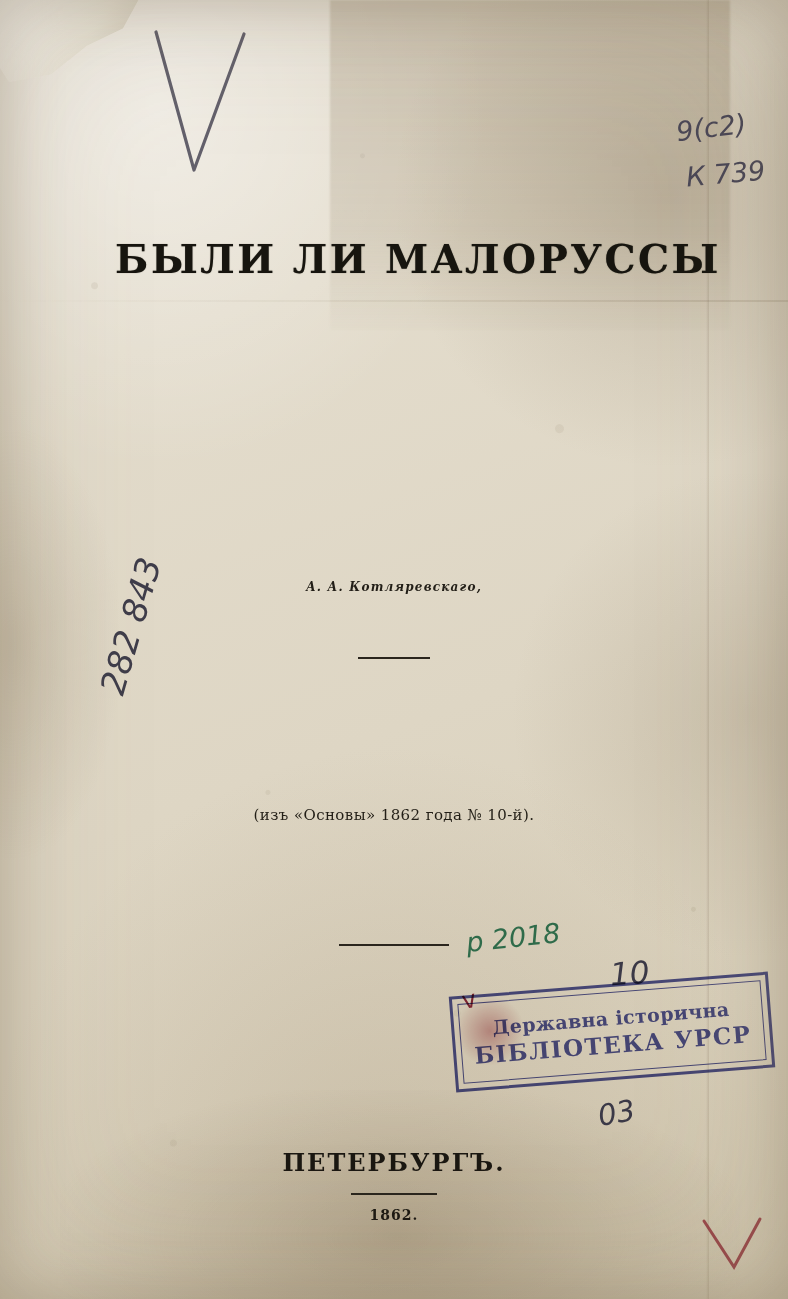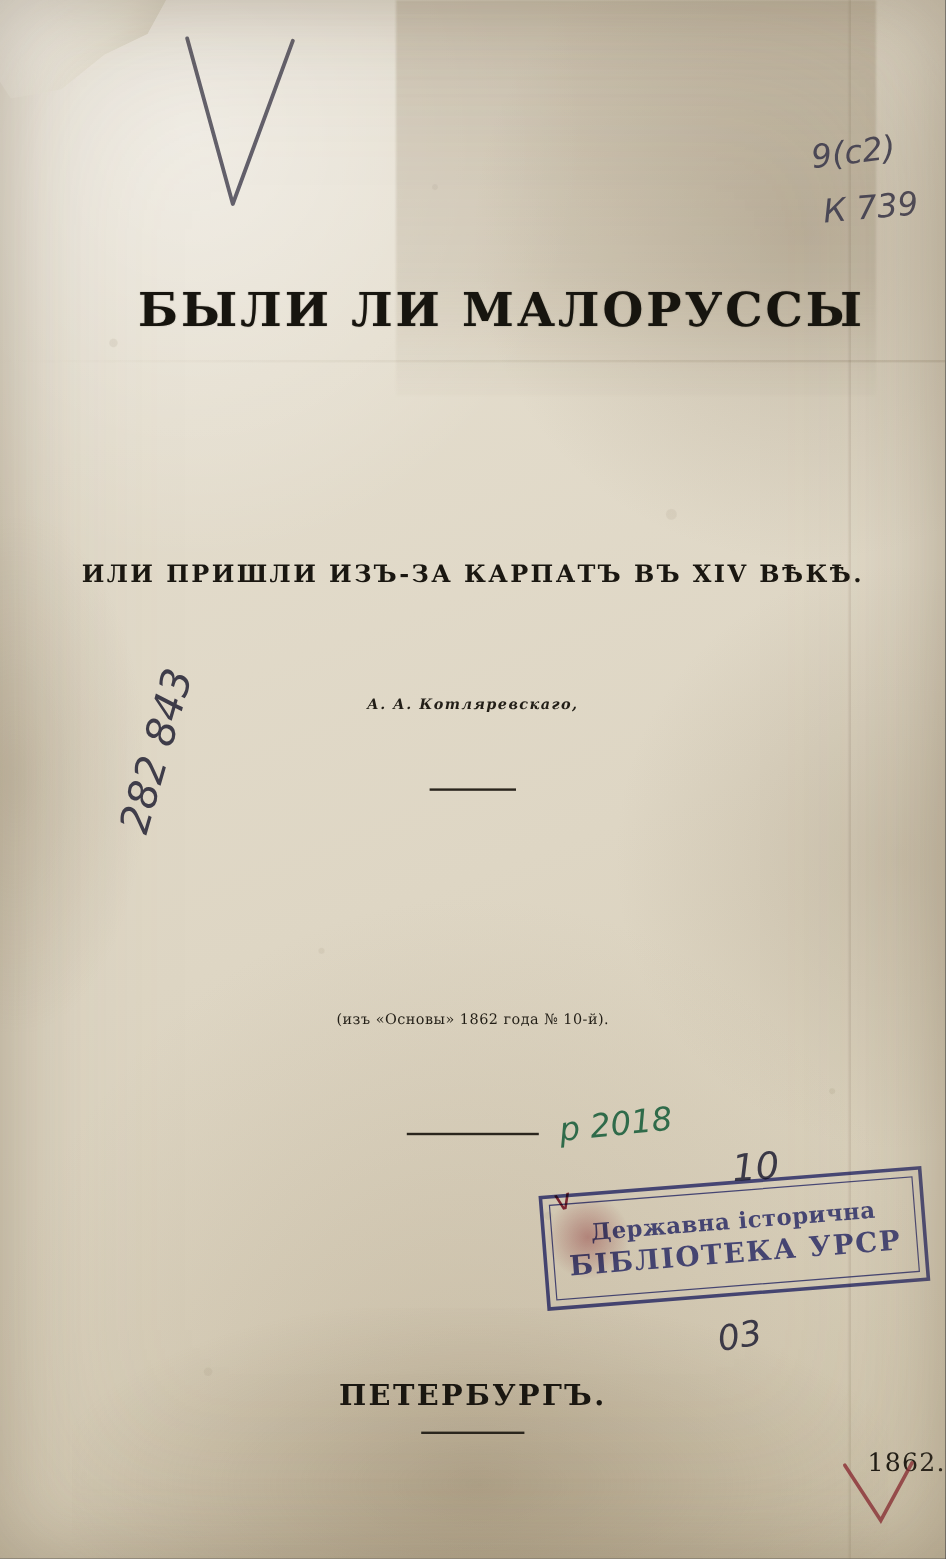--- a/index.html
+++ b/index.html
@@ -152,44 +152,42 @@
     position: absolute;
     left: 0; right: 0; top: 733px;
     font-size: 17px;
     letter-spacing: .5px;
     font-family: "DejaVu Serif", "Liberation Serif", serif;
     color: #201c15;
   }
   .source-note {
     position: absolute;
     left: 0; right: 0; top: 806px;
-    font-size: 12px;
+    font-size: 15px;
     letter-spacing: .4px;
     font-family: "DejaVu Serif", "Liberation Serif", serif;
     color: #221e16;
-    margin-top: 36px;
   }
   .city {
     position: absolute;
     left: 0; right: 0; top: 1148px;
     font-size: 24px;
     letter-spacing: 2px;
     font-weight: 700;
     font-family: "DejaVu Serif", "Liberation Serif", serif;
     color: #1b1812;
   }
   .year {
     position: absolute;
     left: 0; right: 0; top: 1207px;
-    font-size: 21px;
+    font-size: 14px;
     letter-spacing: 1px;
-    font-weight: 400;
+    font-weight: 700;
     font-family: "DejaVu Serif", "Liberation Serif", serif;
     color: #1b1812;
-    text-align: right;
   }
   
   .hand {
     position: absolute;
     font-family: "DejaVu Sans", sans-serif;
     color: #3c3a42;
     white-space: nowrap;
   }
   .shelfmark-1 {
     left: 676px; top: 112px;
@@ -316,21 +314,20 @@
   <div class="stain-left"></div>
   <div class="stain-bottom"></div>
   <div class="crease" style="left:0; top:300px; width:788px; height:2px;"></div>
   <div class="crease" style="left:706px; top:0; width:3px; height:1299px;"></div>
   <div class="torn-corner"></div>
 
   <div class="content">
     <div class="ghost-text ghost-1"></div>
 
     <div class="title-main">БЫЛИ ЛИ МАЛОРУССЫ</div>
-    <div class="title-sub2">ИЛИ ПРИШЛИ ИЗЪ-ЗА КАРПАТЪ ВЪ XIV ВѢКѢ.</div>
     <div class="author">А. А. Котляревскаго,</div>
 
     <div class="rule rule-1"></div>
 
     <div class="source-note">(изъ «Основы» 1862 года № 10-й).</div>
 
     <div class="rule rule-2"></div>
 
     <div class="city">ПЕТЕРБУРГЪ.</div>
     <div class="rule rule-3"></div>

